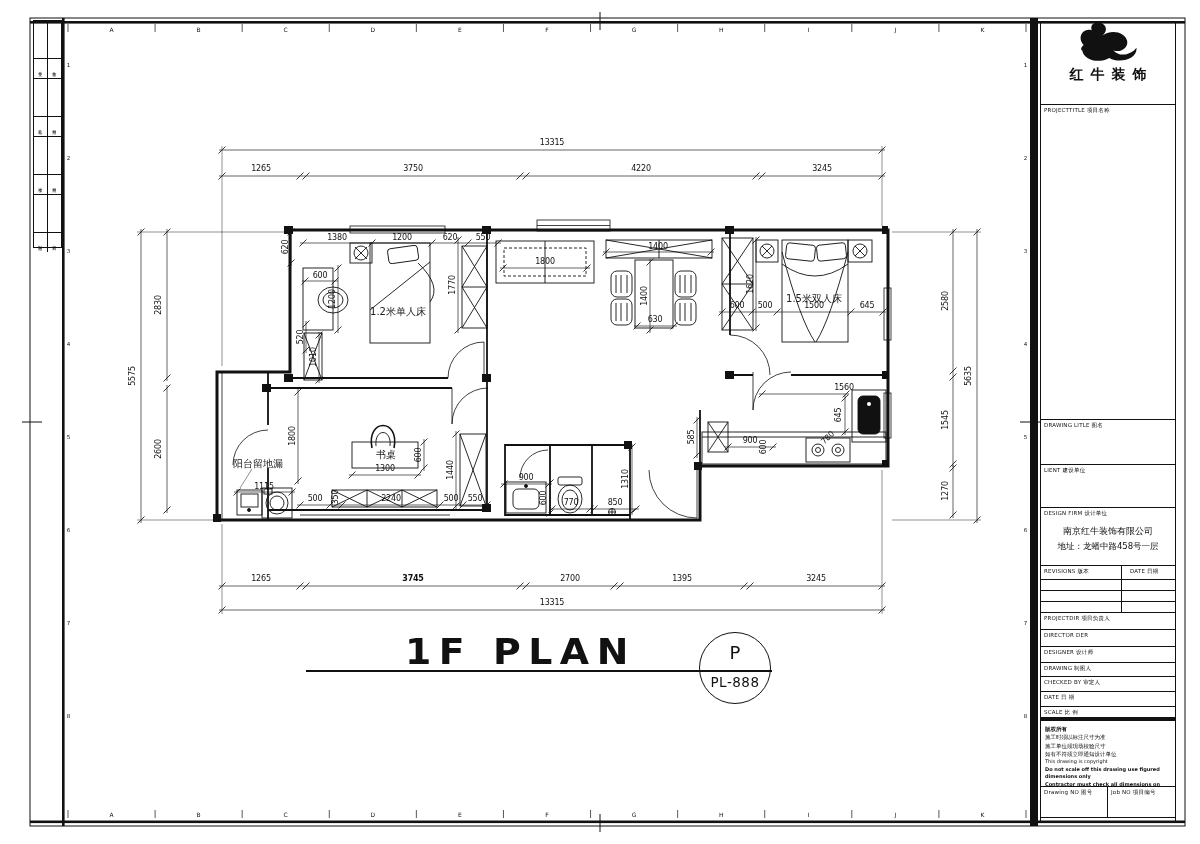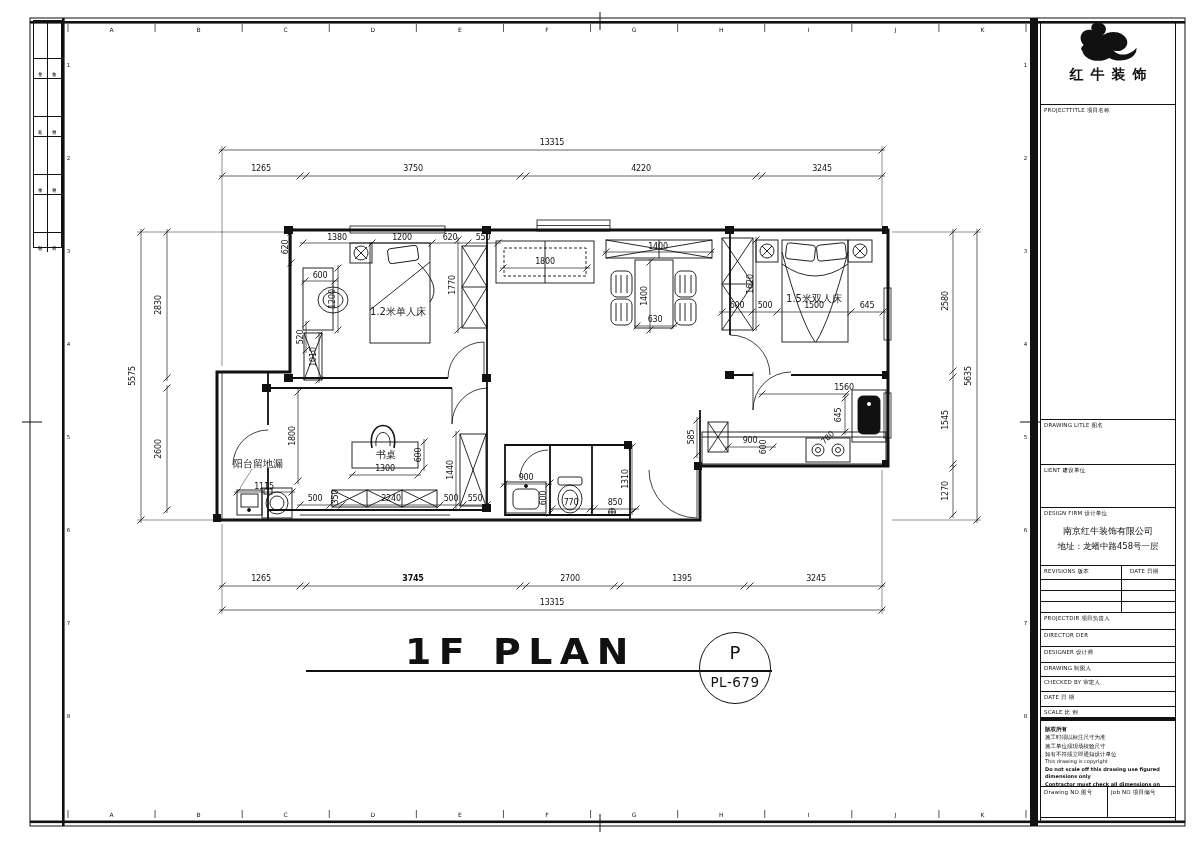--- a/index.html
+++ b/index.html
@@ -544,21 +544,21 @@
       <div class="sig-short">
         <div class="sig-cell">制图</div>
         <div class="sig-cell">校对</div>
       </div>
     </div>
 
   <div id="plan-title">1F PLAN</div>
   <div id="title-line"></div>
   <div id="stamp">
     <div class="s-top">P</div>
-    <div class="s-bot">PL-679</div>
+    <div class="s-bot">PL-888</div>
   </div>
 
   <div id="tblock">
     <div class="tb-row" id="tb-logo" style="top:0;height:83px">
       <svg width="78" height="48" viewBox="0 0 100 62">
         <path fill="#111" d="M14,34 C4,24 12,8 26,12 C22,2 36,-4 44,4 C50,10 46,18 40,21
                  C54,10 74,14 78,27 C81,37 70,46 58,42 C66,52 84,49 92,38
                  C94,54 68,62 52,53 C36,62 14,56 12,42 C8,40 12,36 14,34 Z"></path>
       </svg>
       <div id="tb-logo-text">红牛装饰</div>

